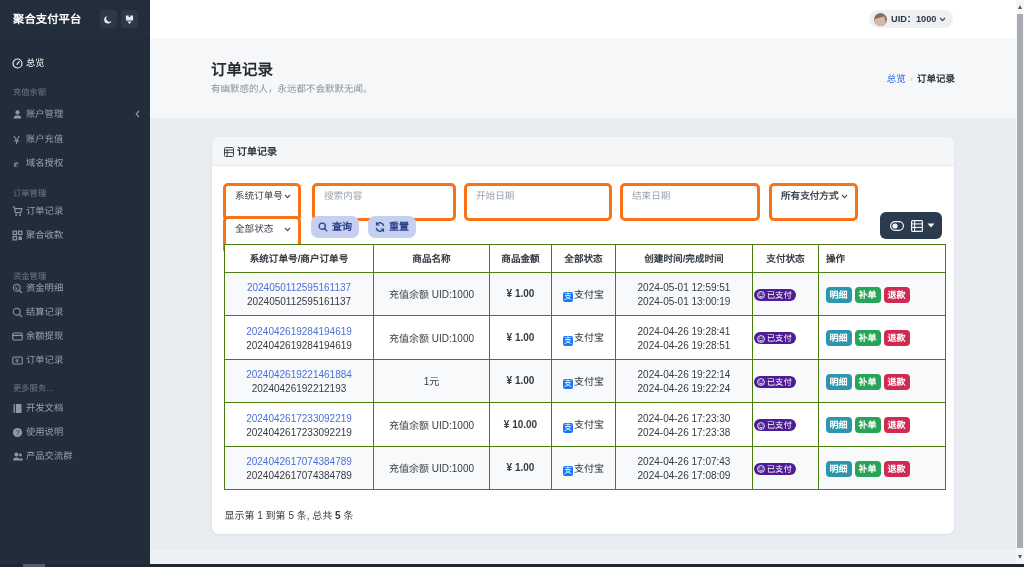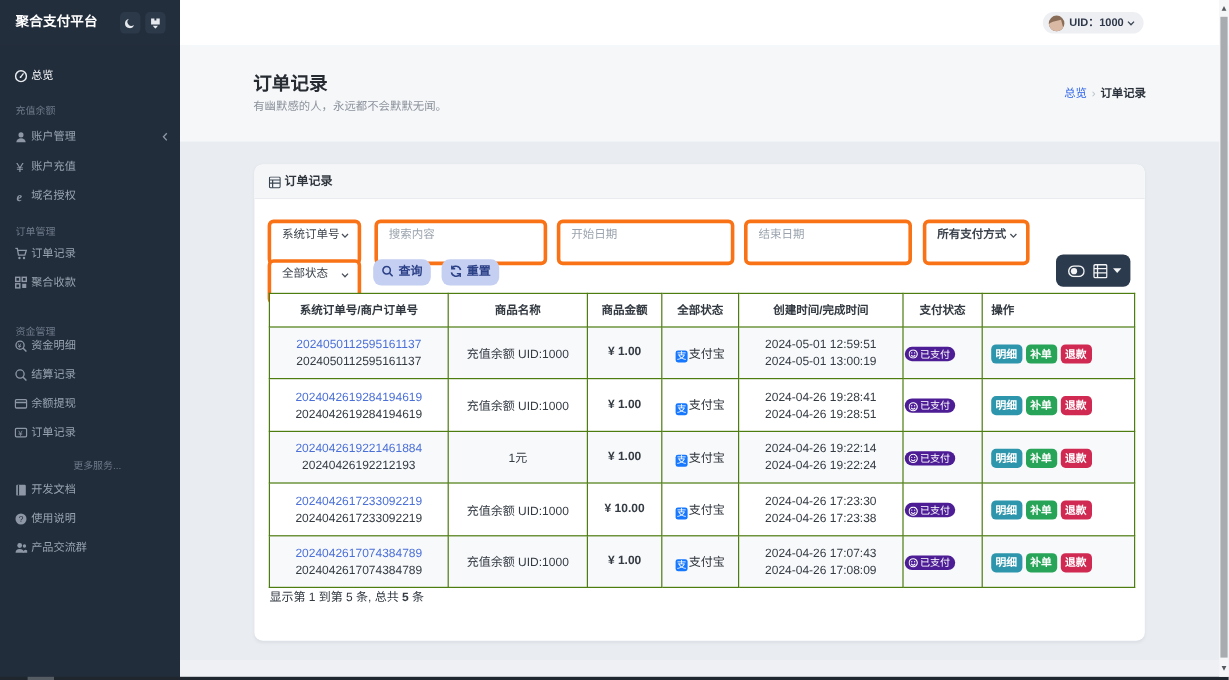--- a/index.html
+++ b/index.html
@@ -68,21 +68,21 @@
 #otable .thL { text-align:left; padding-left:7px; }
 #otable td:last-child { text-align:left; padding-left:5px;margin-left:41px; }
 .lnk { color:#4b70d8; }
 .l2 { line-height:14px; padding-top:2.5px; }
 .ali { display:inline-block; width:10px; height:10px; background:#1677ff; border-radius:2px; color:#fff; font-size:8px; line-height:10px; text-align:center; vertical-align:-1.5px; margin-right:1px; }
 .pm { color:#2b3138; }
 .pill { display:inline-block; position:relative; top:1px; margin-right:21px; height:12px; background:#4c1d95; border-radius:6px; color:#fff; font-size:8.4px; font-weight:normal; line-height:12px; padding:0 4.5px 0 3px; }
 .pill svg { vertical-align:-1.5px; margin-right:2px; }
 .abtn { display:inline-block; position:relative; top:1px; width:26px; height:16px; border-radius:4px; color:#fff; font-size:9px; font-weight:bold; line-height:16px; text-align:center; margin:0 1.5px; }
 .b1 { background:#2e96ac; } .b2 { background:#27a457; } .b3 { background:#d02a52; }
-#tfoot { position:absolute; left:12.5px; top:352px; font-size:10px; color:#343b43; }
+#tfoot { position:absolute; left:12.5px; top:370px; font-size:10px; color:#343b43; }
 </style>
 </head>
 <body>
 
 <div id="topbar"></div>
 <div id="pagehead">
   <h1>订单记录</h1>
   <div class="sub">有幽默感的人，永远都不会默默无闻。</div>
   <div id="bread"><span class="lk">总览</span><span class="sep">›</span><span class="cur">订单记录</span></div>
 </div>
@@ -176,21 +176,21 @@
         </svg>
         <span class="tx">余额提现</span>
       </div>
     <div class="navitem" style="top:350px;">
         <svg class="ic" viewBox="0 0 11 11">
           <rect x="0.8" y="2" width="9.4" height="7" rx="1" fill="none" stroke="#8d97a5" stroke-width="1.1"></rect>
           <text x="3.2" y="8" font-size="6.5" fill="#8d97a5" font-family="Liberation Sans">¥</text>
         </svg>
         <span class="tx">订单记录</span>
       </div>
-    <div class="navlabel" style="top:381px;margin-left:48px;">更多服务...</div>
+    <div class="navlabel" style="top:381px;">更多服务...</div>
     <div class="navitem" style="top:398px;">
         <svg class="ic" viewBox="0 0 11 11">
           <rect x="1.5" y="1" width="8" height="9" rx="1" fill="#8d97a5"></rect>
           <line x1="3.4" y1="1" x2="3.4" y2="10" stroke="#222d3b" stroke-width="1"></line>
         </svg>
         <span class="tx">开发文档</span>
       </div>
     <div class="navitem" style="top:422px;">
         <svg class="ic" viewBox="0 0 11 11">
           <circle cx="5.5" cy="5.5" r="4.6" fill="#8d97a5"></circle>

